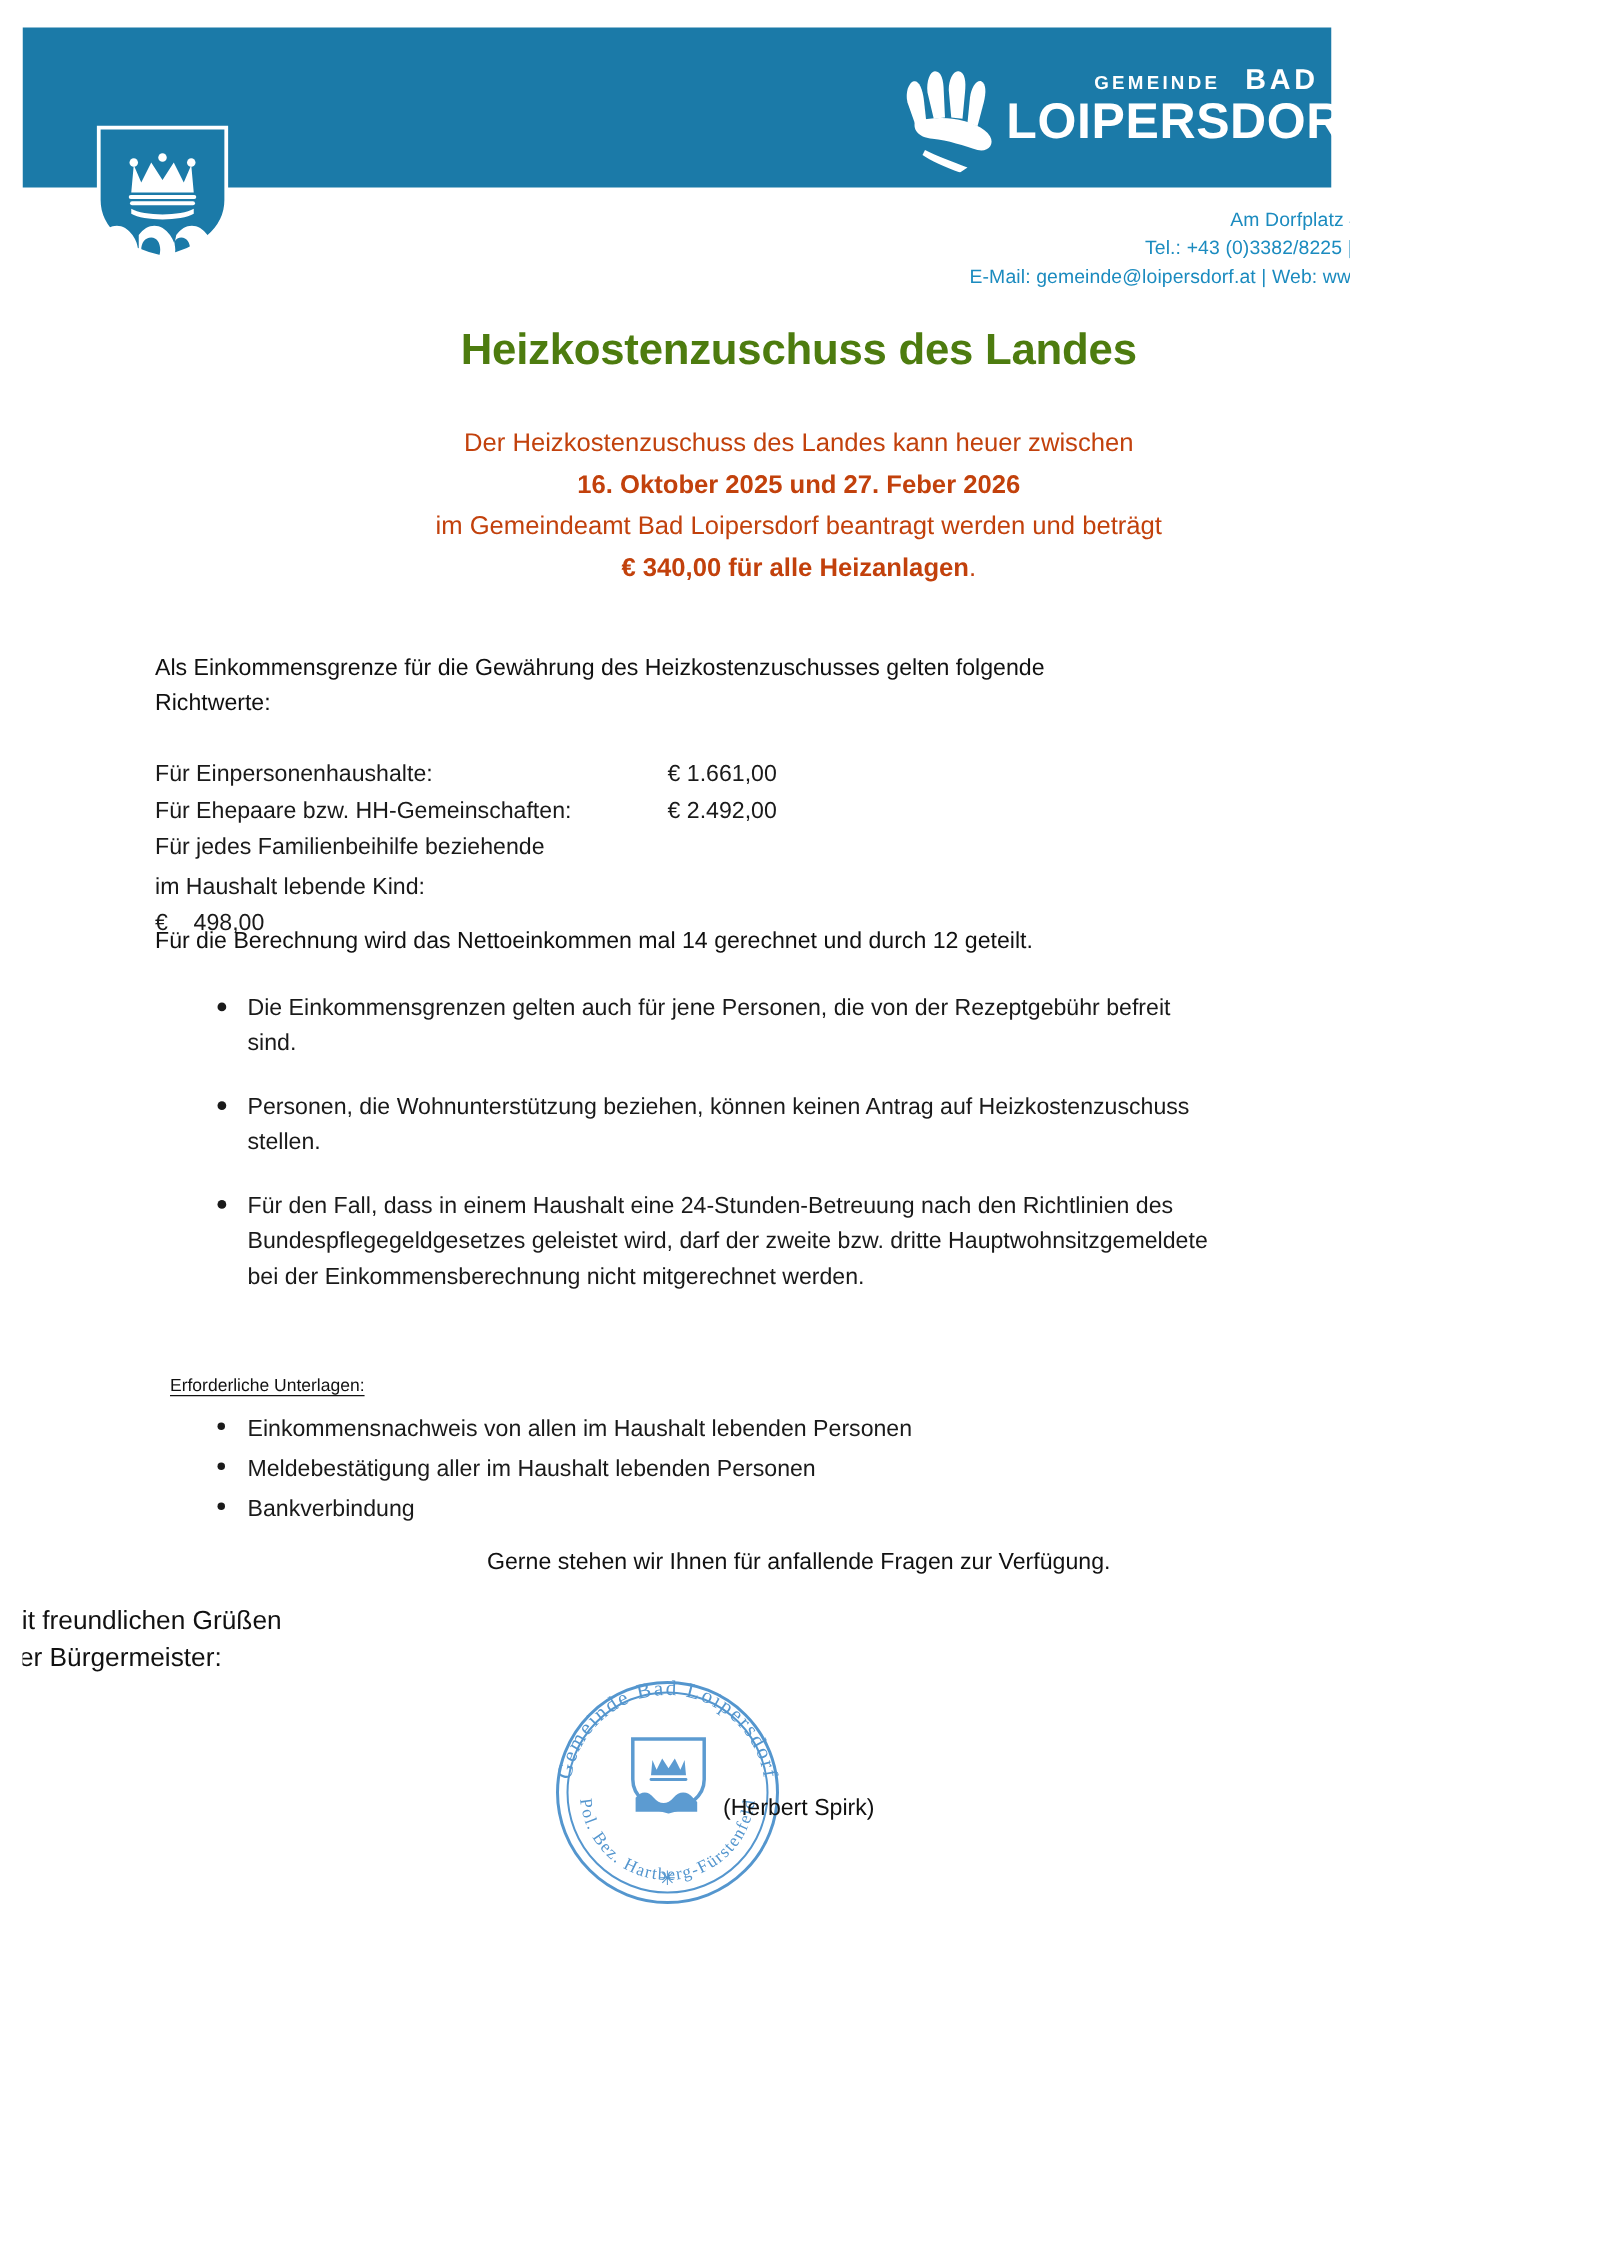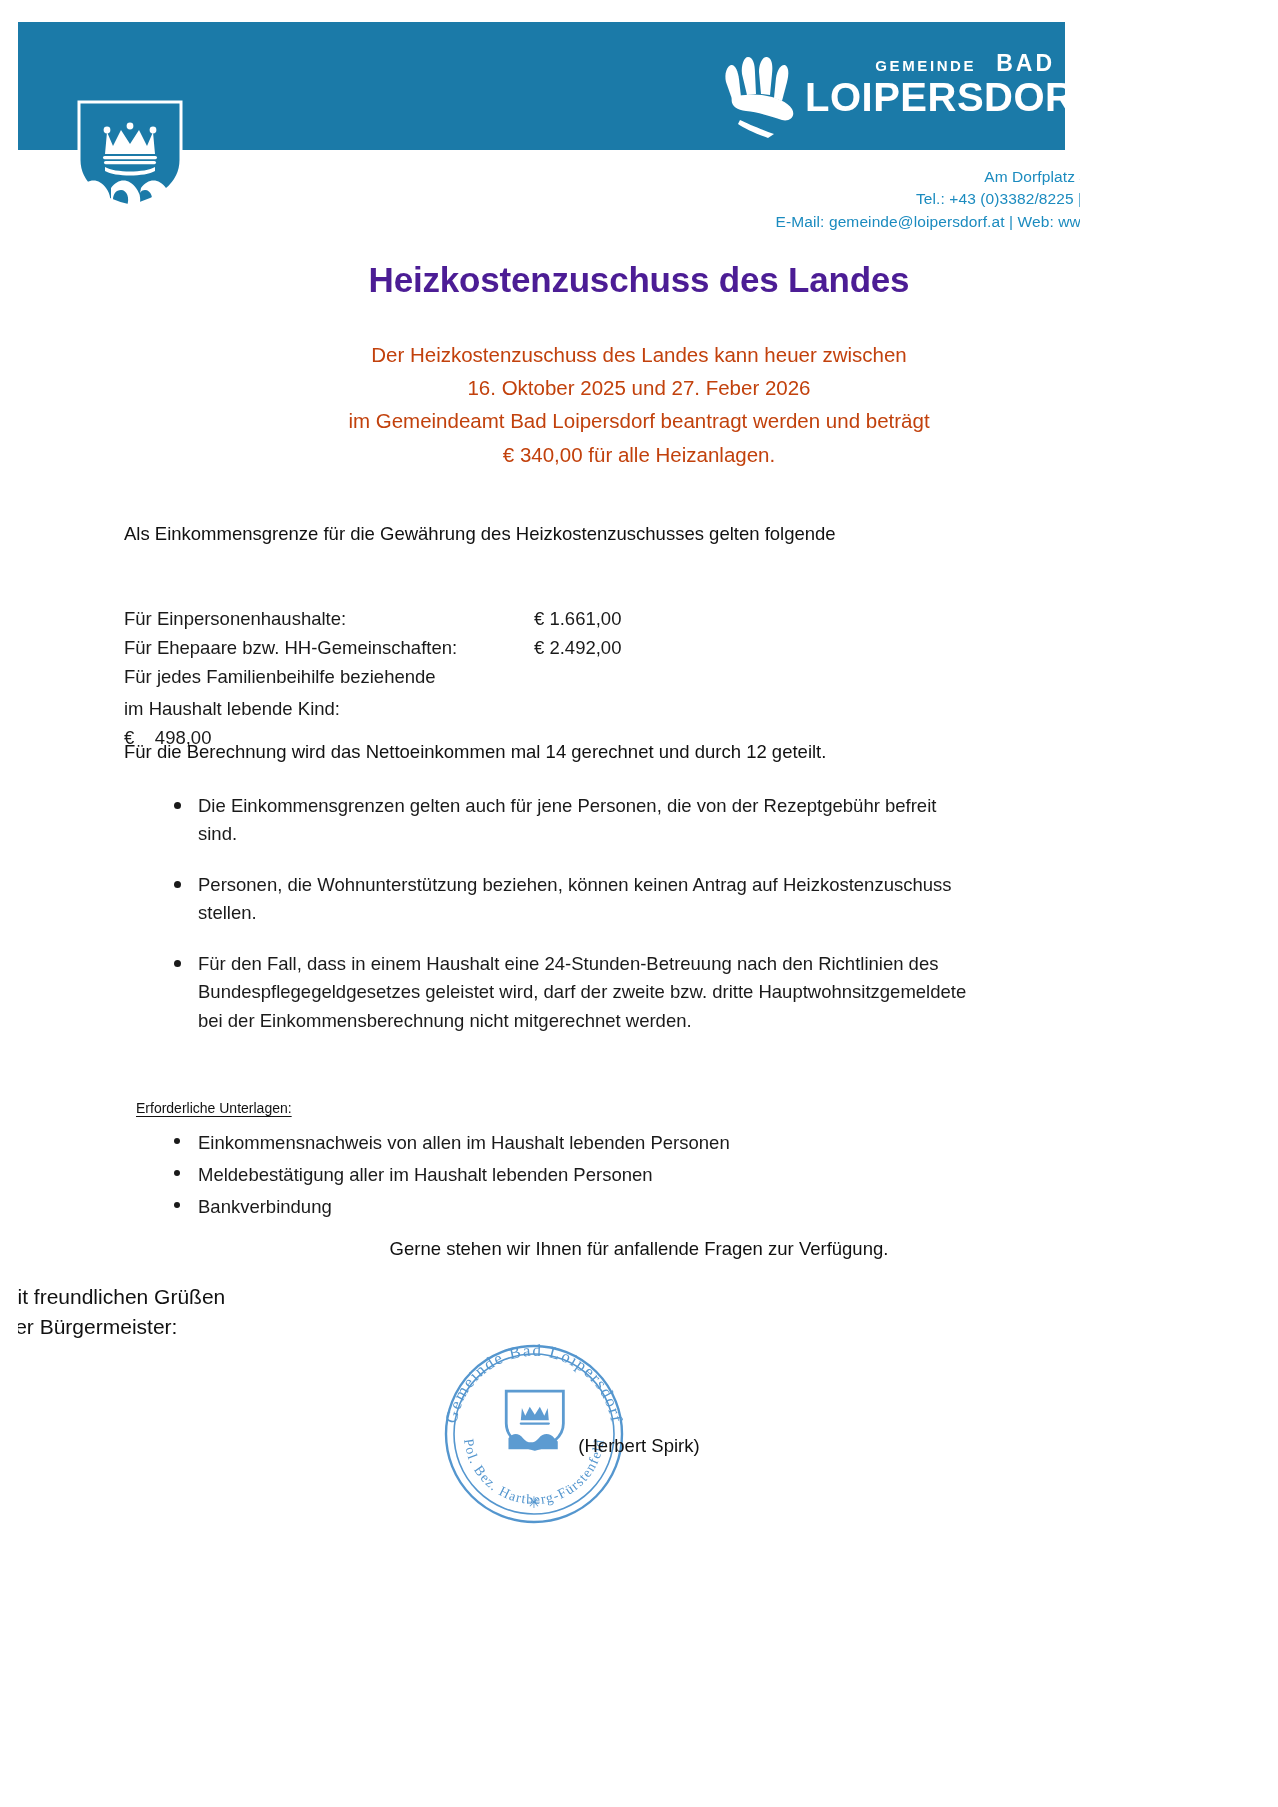--- a/index.html
+++ b/index.html
@@ -35,27 +35,27 @@
   
   .contact{
     position:absolute;right:18px;top:166px;width:640px;
     text-align:right;color:#1b8bbf;
     font-size:15.5px;line-height:1.45;letter-spacing:.1px;
   }
 
   
   .doc-title{
     position:absolute;left:0;right:0;top:260px;text-align:center;
-    font-size:35px;font-weight:700;letter-spacing:-.2px;color:#4c1d95;
+    font-size:35px;font-weight:700;letter-spacing:-.2px;color:#4d7c0f;
   }
   .intro{
     position:absolute;left:0;right:0;top:338px;text-align:center;
     font-size:20.5px;line-height:1.62;color:#c2410c;
   }
-  .intro b{font-weight:400;}
+  .intro b{font-weight:700;}
 
   .blk{position:absolute;font-size:18.5px;line-height:1.52;color:#111;}
 
   .limits-intro{left:124px;top:520px;width:800px;}
 
   .limits{position:absolute;left:124px;top:604px;width:620px;font-size:18.5px;line-height:1.58;}
   .limits .row{display:flex;}
   .limits .lbl{width:410px;}
   .limits .amt{width:200px;white-space:pre;}
   .limits .row.child{margin-top:0;}
@@ -166,20 +166,21 @@
 
   <div class="intro">
     <div>Der Heizkostenzuschuss des Landes kann heuer zwischen</div>
     <div><b>16. Oktober 2025 und 27. Feber 2026</b></div>
     <div>im Gemeindeamt Bad Loipersdorf beantragt werden und beträgt</div>
     <div><b>€ 340,00 für alle Heizanlagen</b><span>.</span></div>
   </div>
 
   <div class="blk limits-intro">
     <div>Als Einkommensgrenze für die Gewährung des Heizkostenzuschusses gelten folgende</div>
+    <div>Richtwerte:</div>
   </div>
 
   <div class="limits">
     <div class="row">
       <div class="lbl">Für Einpersonenhaushalte:</div>
       <div class="amt">€ 1.661,00</div>
     </div>
     <div class="row">
       <div class="lbl">Für Ehepaare bzw. HH-Gemeinschaften:</div>
       <div class="amt">€ 2.492,00</div>

